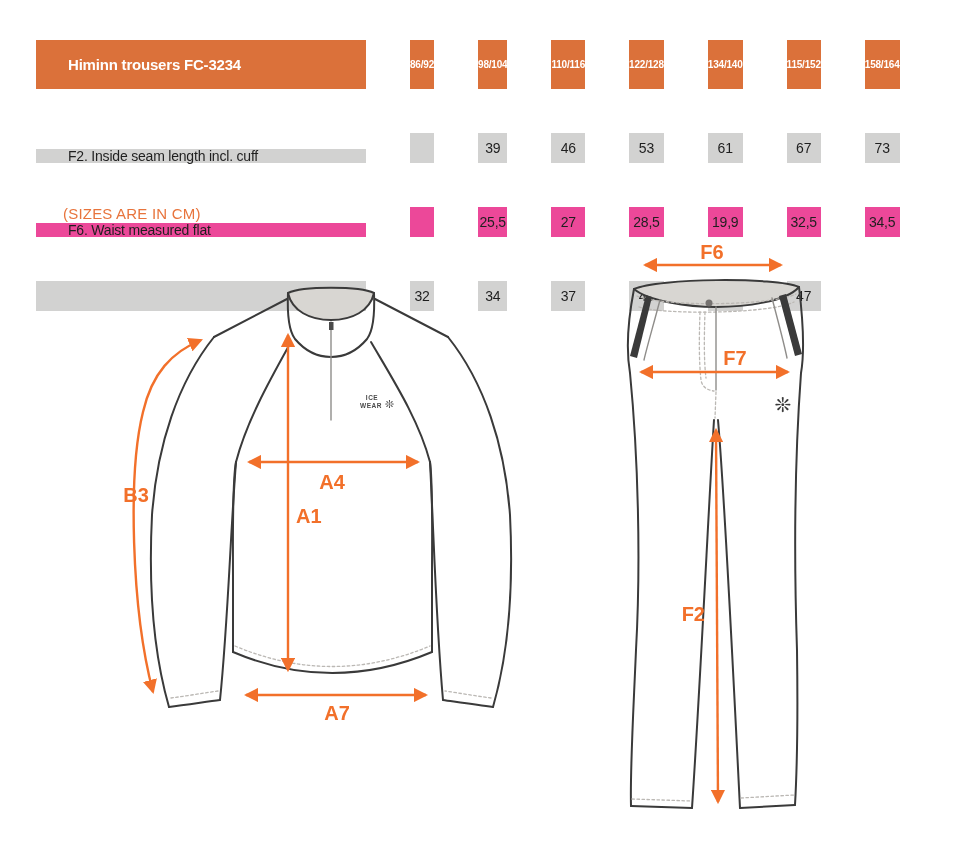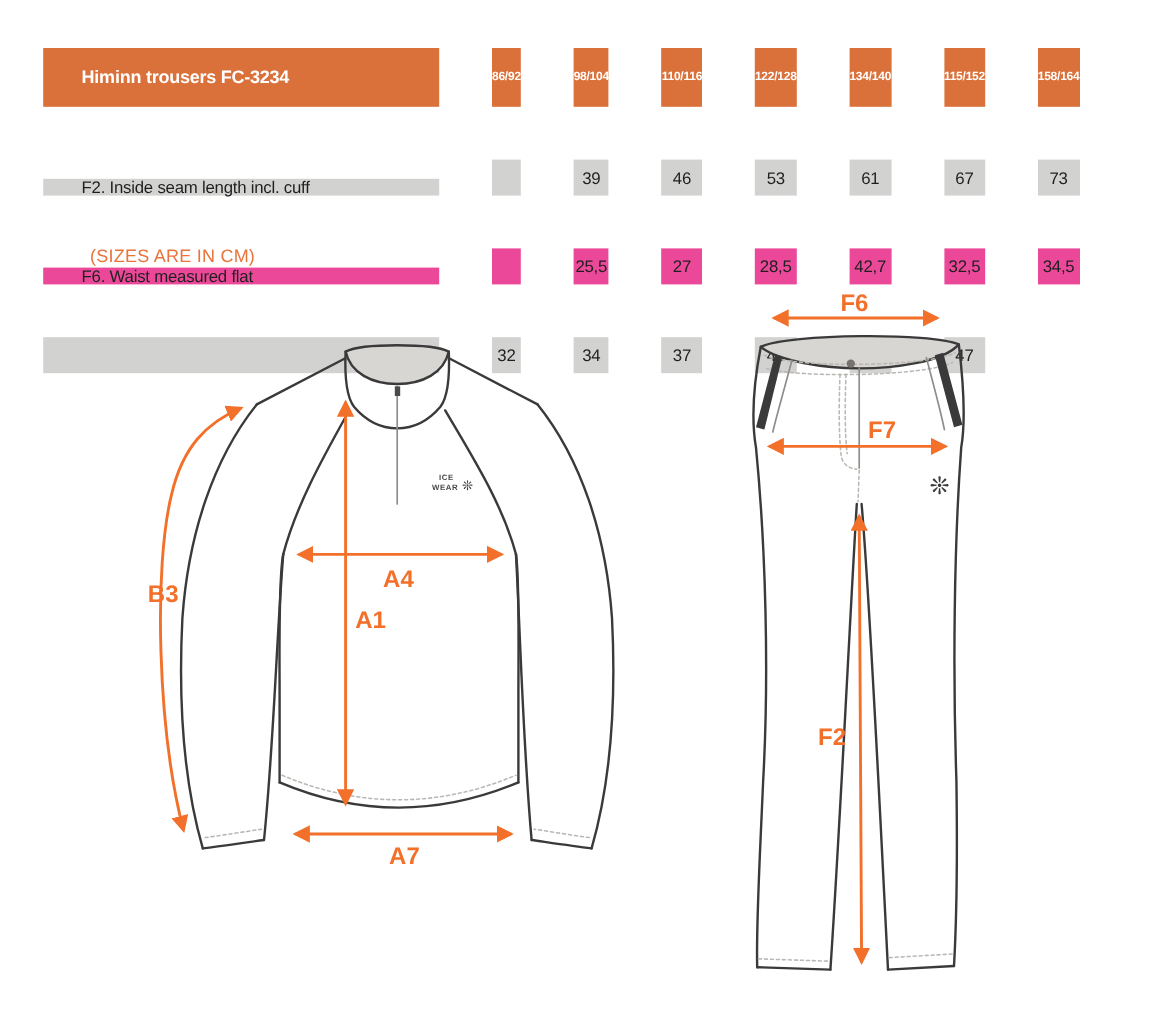--- a/index.html
+++ b/index.html
@@ -28,21 +28,21 @@
   .cell.hdr-title {
     justify-content:flex-start; padding-left:32px; font-size:15px;
   }
   .cell.lbl {
     justify-content:flex-start; padding-left:32px;margin-top:16px;
   }
   .row-a { background:#D2D2D1; }
   .row-b { background:#ec4899; }
   
   .sizes-note {
-    position:absolute; left:75px; top:205px;
+    position:absolute; left:63px; top:205px;
     color:#E8743C; font-size:15px; letter-spacing:0.2px;
   }
   
   svg.diagram { position:absolute; left:0; top:0; }
   .outline  { stroke:#3A3A3A; stroke-width:2;   fill:none; stroke-linecap:round; stroke-linejoin:round; }
   .outline-thin { stroke:#8F8D8A; stroke-width:1.4; fill:none; stroke-linecap:round; }
   .stitch   { stroke:#BBB8B4; stroke-width:1.3; fill:none; stroke-dasharray:2.5 2.5; stroke-linecap:round; }
   .grayfill { fill:#D8D6D2; stroke:#3A3A3A; stroke-width:2; stroke-linejoin:round; }
   .darkfill { fill:#3A3A3A; stroke:none; }
   .arrow    { stroke:#F2702A; stroke-width:2.4; fill:none; }
@@ -70,21 +70,21 @@
   <div class="cell row-a">53</div>
   <div class="cell row-a">61</div>
   <div class="cell row-a">67</div>
   <div class="cell row-a">73</div>
 
   <div class="cell lbl row-b">F6. Waist measured flat</div>
   <div class="cell row-b"></div>
   <div class="cell row-b">25,5</div>
   <div class="cell row-b">27</div>
   <div class="cell row-b">28,5</div>
-  <div class="cell row-b">42,7</div>
+  <div class="cell row-b">19,9</div>
   <div class="cell row-b">32,5</div>
   <div class="cell row-b">34,5</div>
 
   <div class="cell row-a"></div>
   <div class="cell row-a">32</div>
   <div class="cell row-a">34</div>
   <div class="cell row-a">37</div>
   <div class="cell row-a">40</div>
   <div class="cell row-a">43,5</div>
   <div class="cell row-a">47</div>

